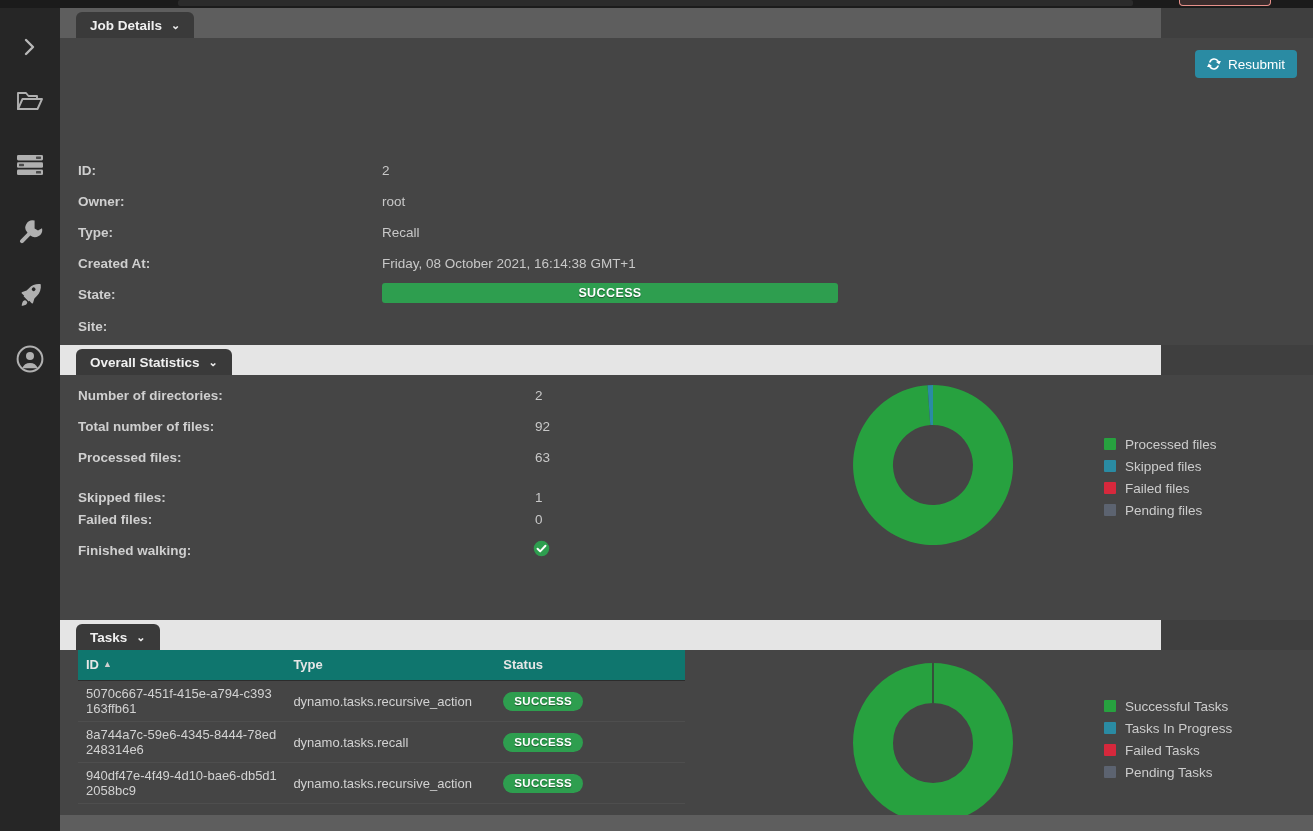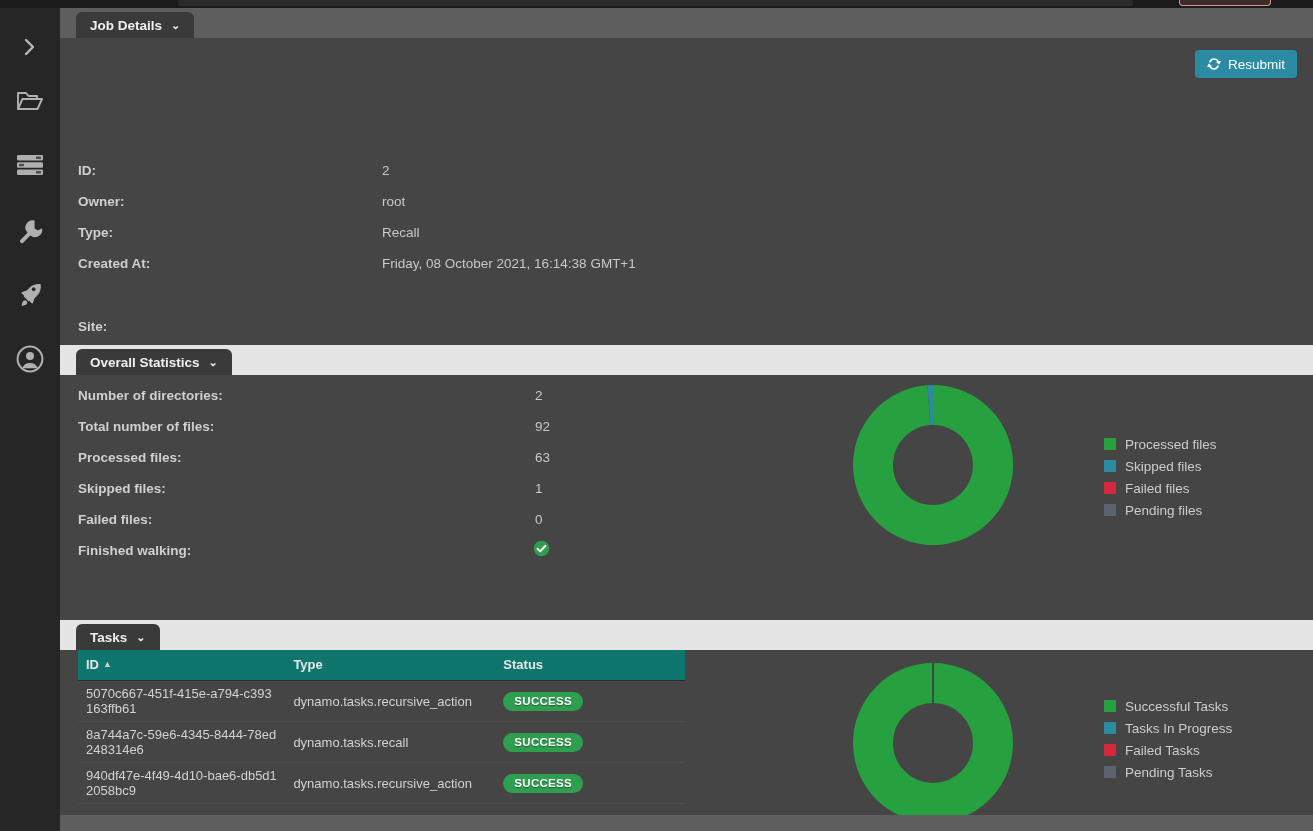--- a/index.html
+++ b/index.html
@@ -36,21 +36,21 @@
     display: flex; align-items: center; justify-content: center;
     color: #a8a8a8;
   }
   .rail-item svg { display: block; }
 
   
   .main { position: absolute; left: 60px; top: 8px; width: 1253px; height: 823px; background: #3f3f3f; }
 
   
   .tabbar {
-    position: relative; width: 1253px; height: 30px; background: #5e5e5e;
+    position: relative; width: 1101px; height: 30px; background: #5e5e5e;
   }
   .tabbar.second { background: #e5e5e5; }
   .tab {
     position: absolute; left: 16px; bottom: 0; height: 26px;
     background: #3a3a3a; border-radius: 6px 6px 0 0;
     padding: 0 14px;
     display: flex; align-items: center; gap: 9px;
     color: #f0f0f0; font-size: 13.5px; font-weight: bold;
     white-space: nowrap;
   }
@@ -245,20 +245,24 @@
         <span class="kv-val">root</span>
       </div>
       <div class="kv-row" style="top:186px">
         <span class="kv-key">Type:</span>
         <span class="kv-val">Recall</span>
       </div>
       <div class="kv-row" style="top:217px">
         <span class="kv-key">Created At:</span>
         <span class="kv-val">Friday, 08 October 2021, 16:14:38 GMT+1</span>
       </div>
+      <div class="kv-row" style="top:248px">
+        <span class="kv-key">State:</span>
+        <span class="state-bar">SUCCESS</span>
+      </div>
       <div class="kv-row" style="top:280px">
         <span class="kv-key">Site:</span>
         <span class="kv-val"></span>
       </div>
       <div class="kv-row" style="top:311px">
         <span class="kv-key">Paths:</span>
         <div class="paths-list" style="top:12px">
           <div class="path-item">/mmfs1/data/sample_data</div>
         </div>
       </div>
@@ -277,21 +281,21 @@
         <span class="stat-val">2</span>
       </div>
       <div class="stat-row" style="top:43px">
         <span class="stat-key">Total number of files:</span>
         <span class="stat-val">92</span>
       </div>
       <div class="stat-row" style="top:74px">
         <span class="stat-key">Processed files:</span>
         <span class="stat-val">63</span>
       </div>
-      <div class="stat-row" style="top:105px">
+      <div class="stat-row" style="top:114px">
         <span class="stat-key">Skipped files:</span>
         <span class="stat-val">1</span>
       </div>
       <div class="stat-row" style="top:136px">
         <span class="stat-key">Failed files:</span>
         <span class="stat-val">0</span>
       </div>
       <div class="stat-row" style="top:167px">
         <span class="stat-key">Finished walking:</span>
         <span class="check-icon">

